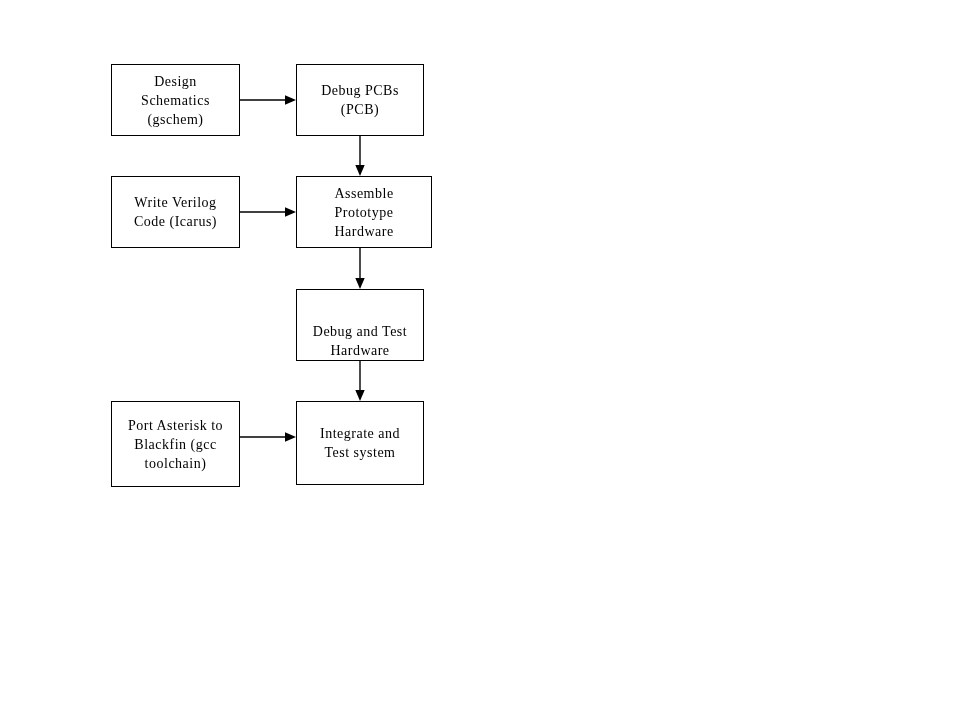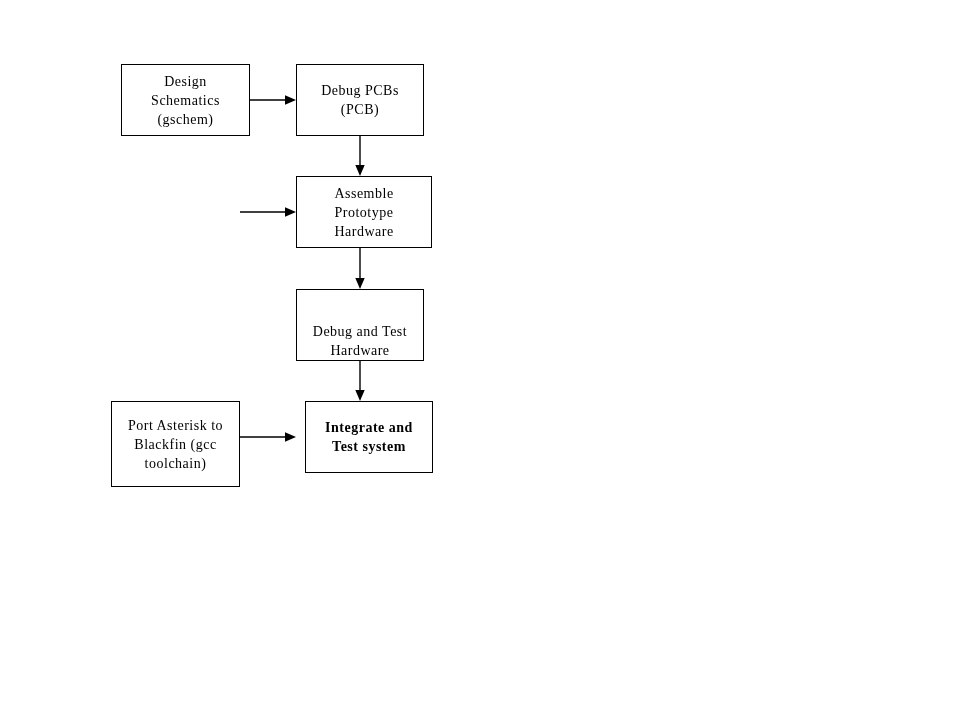--- a/index.html
+++ b/index.html
@@ -29,27 +29,27 @@
     justify-content: center;
     text-align: center;
     font-size: 14px;
     line-height: 19px;
     letter-spacing: 0.5px;
     color: #000000;
   }
   .node-label { white-space: pre-line; }
 
   
-  #n-design-schematics { left: 121px; top: 64px;  width: 129px; height: 72px; }
+  #n-design-schematics { left: 111px; top: 64px;  width: 129px; height: 72px; }
   #n-design-pcbs       { left: 296px; top: 64px;  width: 128px; height: 72px; }
   #n-write-verilog     { left: 111px; top: 176px; width: 129px; height: 72px; }
   #n-assemble-proto    { left: 296px; top: 176px; width: 136px; height: 72px; }
   #n-debug-test        { left: 296px; top: 289px; width: 128px; height: 72px; align-items: flex-end; }
   #n-port-asterisk     { left: 111px; top: 401px; width: 129px; height: 86px; }
-  #n-integrate-test    { left: 305px; top: 401px; width: 128px; height: 72px; font-weight: bold; }
+  #n-integrate-test    { left: 296px; top: 401px; width: 128px; height: 84px; }
 </style>
 </head>
 <body>
 
 <div class="canvas">
 
   <svg class="edges" viewBox="0 0 959 719" xmlns="http://www.w3.org/2000/svg">
 
     <g>
       <line x1="240" y1="100" x2="287" y2="100" stroke="#000000" stroke-width="1.4"></line>
@@ -86,20 +86,24 @@
     <span class="node-label">Design
 Schematics
 (gschem)</span>
   </div>
 
   <div class="node" id="n-design-pcbs">
     <span class="node-label">Debug PCBs
 (PCB)</span>
   </div>
 
+  <div class="node" id="n-write-verilog">
+    <span class="node-label">Write Verilog
+Code (Icarus)</span>
+  </div>
 
   <div class="node" id="n-assemble-proto">
     <span class="node-label">Assemble
 Prototype
 Hardware</span>
   </div>
 
   <div class="node" id="n-debug-test">
     <span class="node-label">Debug and Test
 Hardware</span>

